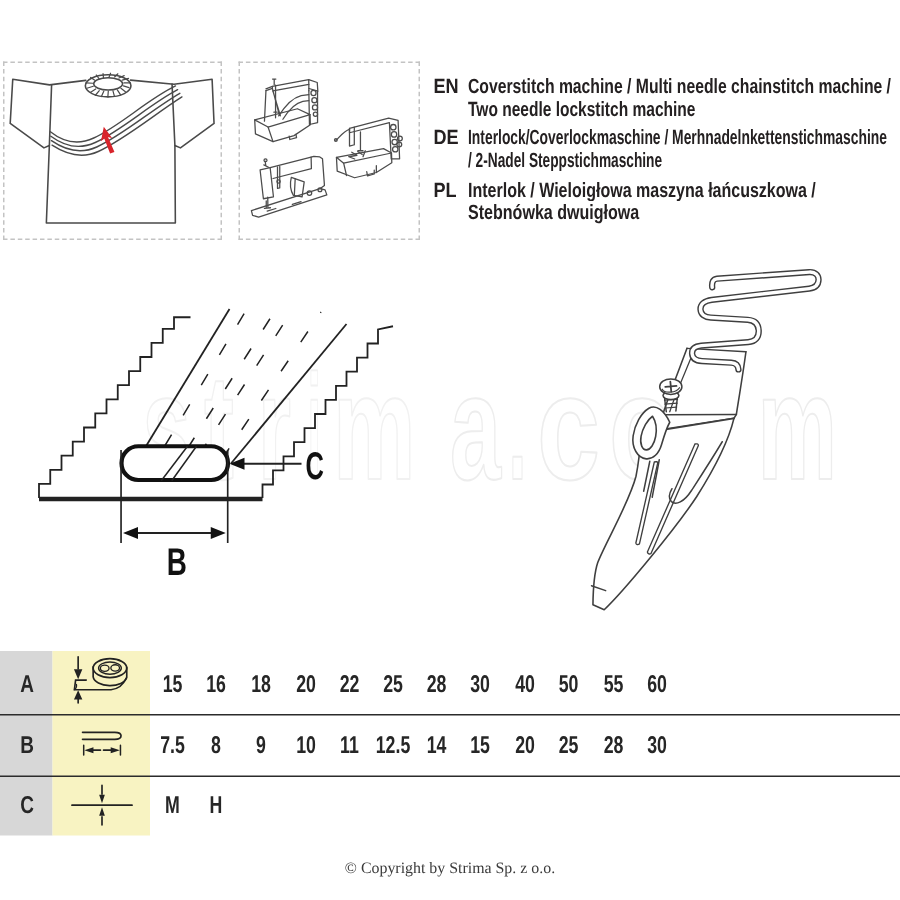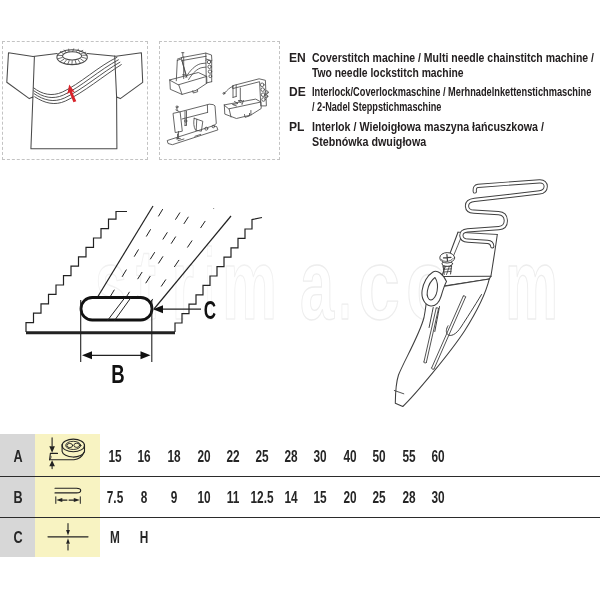--- a/index.html
+++ b/index.html
@@ -70,20 +70,21 @@
   <div class="num" style="left:290.5px;top:488.2px;">14</div>
   <div class="num" style="left:319.5px;top:488.2px;">15</div>
   <div class="num" style="left:349.5px;top:488.2px;">20</div>
   <div class="num" style="left:379px;top:488.2px;">25</div>
   <div class="num" style="left:408.5px;top:488.2px;">28</div>
   <div class="num" style="left:438px;top:488.2px;">30</div>
 
   <div class="num" style="left:115px;top:528px;">M</div>
   <div class="num" style="left:144.4px;top:528px;">H</div>
 
+  <div id="copy">© Copyright by Strima Sp. z o.o.</div>
 
   <svg id="art" width="600" height="600" viewBox="0 0 600 600" style="position:absolute;left:0;top:0;" fill="none" stroke-linecap="round" stroke-linejoin="round">
   <g font-family="'Liberation Sans',sans-serif" font-weight="bold" font-size="100" fill="none" stroke="#ededed" stroke-width="1.35">
     <g stroke="#f1f1f1">
     <text x="95" y="319" textLength="32" lengthAdjust="spacingAndGlyphs">s</text>
     <text x="136" y="319" textLength="20" lengthAdjust="spacingAndGlyphs">t</text>
     <text x="172" y="319" textLength="22" lengthAdjust="spacingAndGlyphs">r</text>
     <text x="205" y="319" textLength="9" lengthAdjust="spacingAndGlyphs">i</text>
     <text x="222" y="319" textLength="55" lengthAdjust="spacingAndGlyphs">m</text>
     </g>

